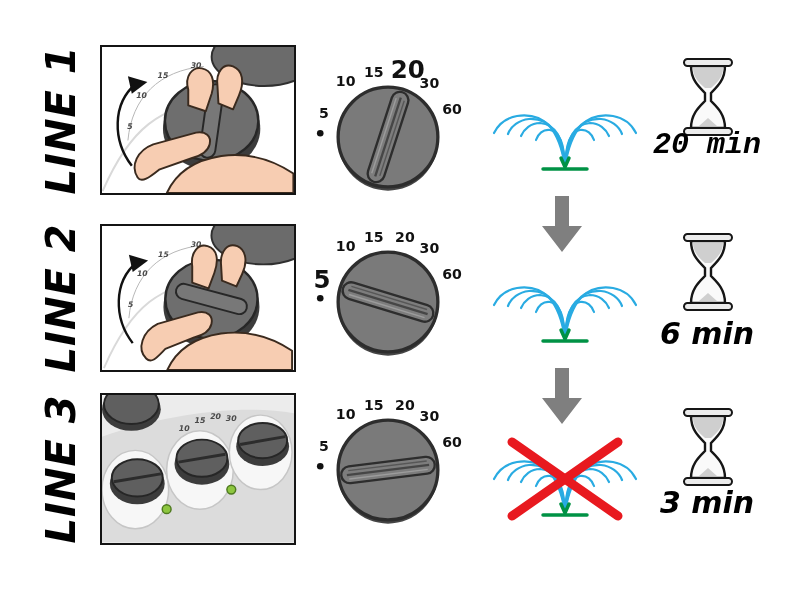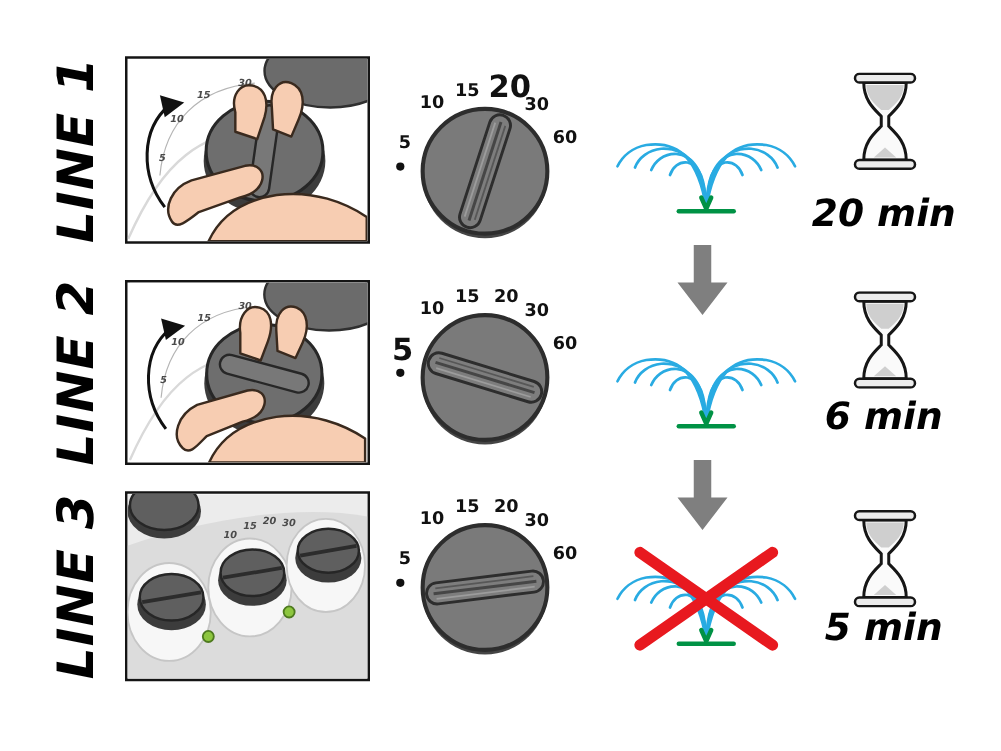--- a/index.html
+++ b/index.html
@@ -114,21 +114,21 @@
 
   <div class="hourglass" style="left:678px;top:58px;">
     <svg width="60" height="78" viewBox="0 0 60 78">
       <path d="M13,8 L47,8 C47,22 39,29 33,35 L33,43 C39,49 47,56 47,70 L13,70 C13,56 21,49 27,43 L27,35 C21,29 13,22 13,8 Z" fill="#fafafa" stroke="#161616" stroke-width="2.4"></path>
       <path d="M15,10 L45,10 C45,19 39,25 33,30 L27,30 C21,25 15,19 15,10 Z" fill="#cfcfcf"></path>
       <path d="M21,68 L39,68 L30,60 Z" fill="#cfcfcf"></path>
       <rect x="6" y="1" width="48" height="7" rx="3.5" fill="#ececec" stroke="#161616" stroke-width="2"></rect>
       <rect x="6" y="70" width="48" height="7" rx="3.5" fill="#ececec" stroke="#161616" stroke-width="2"></rect>
     </svg>
   </div>
-  <div class="duration" style="left:617px;top:154px;">20 min</div>
+  <div class="duration" style="left:617px;top:128px;font-family:Liberation Mono, monospace;">20 min</div>
 
   <div class="arrow" style="left:540px;top:196px;">
     <svg width="44" height="58" viewBox="0 0 44 58">
       <polygon points="15,0 29,0 29,30 42,30 22,56 2,30 15,30" fill="#7f7f7f"></polygon>
     </svg>
   </div>
 
   <div class="line-label" style="top:224px;height:148px;">
     <span>LINE 2</span>
   </div>
@@ -311,15 +311,15 @@
 
   <div class="hourglass" style="left:678px;top:408px;">
     <svg width="60" height="78" viewBox="0 0 60 78">
       <path d="M13,8 L47,8 C47,22 39,29 33,35 L33,43 C39,49 47,56 47,70 L13,70 C13,56 21,49 27,43 L27,35 C21,29 13,22 13,8 Z" fill="#fafafa" stroke="#161616" stroke-width="2.4"></path>
       <path d="M15,10 L45,10 C45,19 39,25 33,30 L27,30 C21,25 15,19 15,10 Z" fill="#cfcfcf"></path>
       <path d="M21,68 L39,68 L30,60 Z" fill="#cfcfcf"></path>
       <rect x="6" y="1" width="48" height="7" rx="3.5" fill="#ececec" stroke="#161616" stroke-width="2"></rect>
       <rect x="6" y="70" width="48" height="7" rx="3.5" fill="#ececec" stroke="#161616" stroke-width="2"></rect>
     </svg>
   </div>
-  <div class="duration" style="left:617px;top:485px;">5 min</div>
+  <div class="duration" style="left:617px;top:485px;">3 min</div>
 
 </div>
 
 </body></html>

